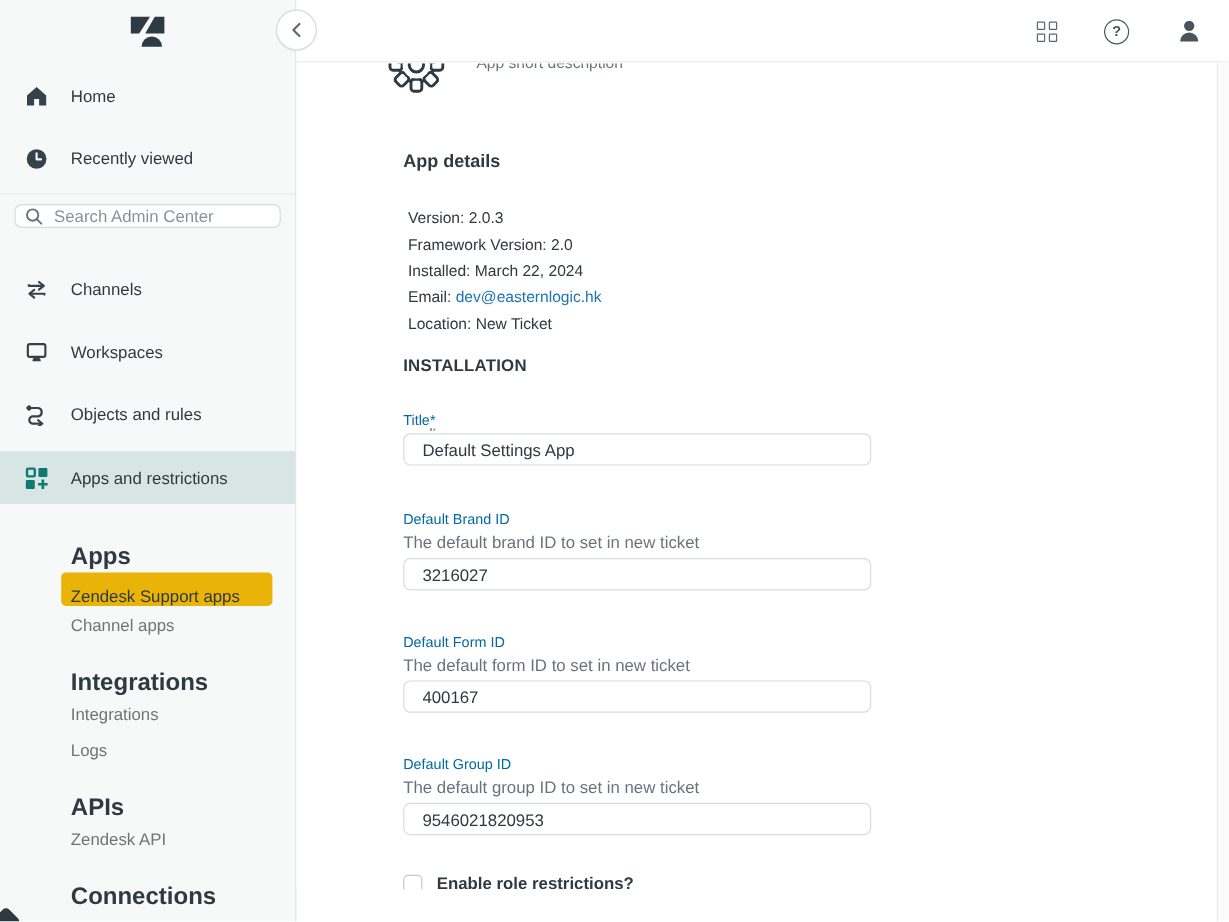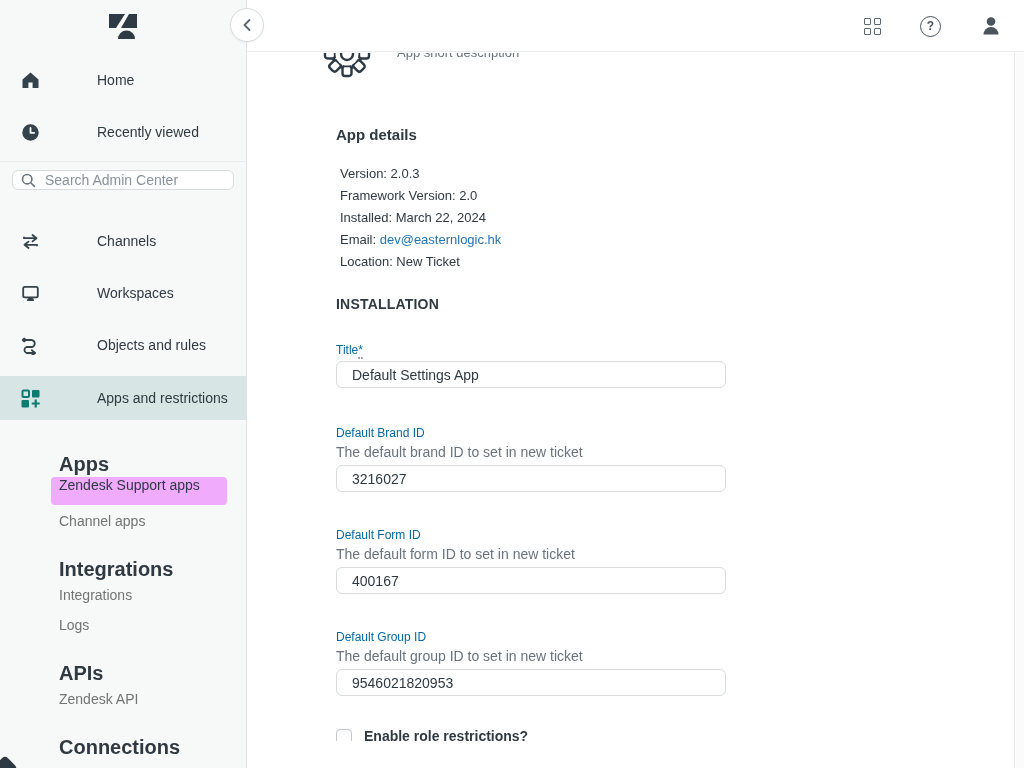--- a/index.html
+++ b/index.html
@@ -6,56 +6,56 @@
   body{
     width:1024px;height:768px;overflow:hidden;position:relative;
     font-family:"Liberation Sans", sans-serif;color:#2f3941;background:#fff;
     -webkit-font-smoothing:antialiased;
   }
   
   .sidebar{position:absolute;left:0;top:0;width:247px;height:768px;
     background:#f7f8f8;border-right:1px solid #e0e3e5;box-sizing:border-box;overflow:hidden;}
   .logo{position:absolute;top:11px;left:107px;width:32px;height:30px;}
   .nav-row{position:absolute;left:0;width:290px;height:28px;display:flex;align-items:center;
-    padding:0 4px 0 20px;box-sizing:border-box;cursor:pointer;gap:38px;}
+    padding:0 4px 0 20px;box-sizing:border-box;cursor:pointer;}
   .nav-row .nicon{width:20px;height:22px;display:flex;align-items:center;justify-content:center;flex:none;}
   .nav-row .nlabel{margin-left:19px;font-size:14px;color:#2f3941;flex:1;}
   .nav-row .chev{flex:none;display:flex;}
   .nav-active{background:#d7e6e4;height:44px;}
   .divider{position:absolute;left:0;top:161px;width:247px;height:1px;background:#e8eaeb;}
   .search-box{position:absolute;left:12px;top:170px;width:222px;height:20px;background:#fff;
     border:1px solid #d8dcde;border-radius:6px;box-sizing:border-box;display:flex;align-items:center;padding:0 8px;}
   .search-box input{border:none;outline:none;background:transparent;font-family:"Liberation Sans",sans-serif;
     font-size:14px;color:#2f3941;margin-left:7px;width:175px;}
   .search-box input::placeholder{color:#87929d;}
   .sub-header{position:absolute;left:59px;font-size:20px;font-weight:bold;color:#2f3941;}
   .sub-item{position:absolute;left:59px;font-size:14px;color:#737373;cursor:pointer;}
-  .sub-pill{position:absolute;left:51px;width:176px;height:28px;background:#f0abfc;border-radius:4px;
-    display:flex;align-items:flex-start;padding-left:8px;box-sizing:border-box;cursor:pointer;}
+  .sub-pill{position:absolute;left:51px;width:176px;height:28px;background:#eab308;border-radius:4px;
+    display:flex;align-items:flex-end;padding-left:8px;box-sizing:border-box;cursor:pointer;}
   .sub-pill span{font-size:14px;color:#2f3941;}
   .corner-shape{position:absolute;left:-4px;bottom:-9px;width:18px;height:18px;background:#2f3941;
     border-radius:4px;transform:rotate(45deg);}
   
   .topbar{position:absolute;left:247px;top:0;right:0;height:52px;background:#fff;
     border-bottom:1px solid #e9ebed;box-sizing:border-box;}
   .top-icons{position:absolute;right:22px;top:0;height:52px;display:flex;align-items:center;gap:39px;}
   .grid-icon{display:grid;grid-template-columns:7px 7px;grid-template-rows:7px 7px;gap:3px;}
   .grid-icon i{border:1.5px solid #5b6770;border-radius:1px;box-sizing:border-box;}
   .help-icon{width:21px;height:21px;border:1.6px solid #49545c;border-radius:50%;box-sizing:border-box;
     display:flex;align-items:center;justify-content:center;font-size:12px;font-weight:bold;color:#49545c;}
   .back-btn{position:absolute;left:230px;top:8px;width:34px;height:34px;border-radius:50%;background:#fff;
     border:1px solid #d8dcde;box-shadow:0 1px 2px rgba(0,0,0,.05);display:flex;align-items:center;
     justify-content:center;cursor:pointer;z-index:6;padding:0;}
   
   .content{position:absolute;left:247px;top:53px;width:768px;height:688px;background:#fff;overflow:hidden;}
   .scroll-track{position:absolute;right:0;top:52px;width:9px;bottom:0;background:#fbfbfc;border-left:1px solid #ebebed;}
   .gear-wrap{position:absolute;left:76px;top:-23px;width:48px;height:48px;}
   .app-desc{position:absolute;left:150px;top:-8px;font-size:13px;color:#68737d;}
   .details{position:absolute;left:89px;top:72px;}
-  .details h2{font-size:15px;line-height:19px;font-weight:bold;margin:0 0 21px 0;color:#2f3941;}
+  .details h2{font-size:15px;line-height:19px;font-weight:bold;margin:0 0 29px 0;color:#2f3941;}
   .details p{margin:4px;font-size:13px;line-height:18px;color:#2f3941;}
   .details a{color:#1f73b7;text-decoration:none;}
   .install-hd{position:absolute;left:89px;top:243px;font-size:14px;font-weight:bold;letter-spacing:.2px;color:#2f3941;}
   .field{position:absolute;left:89px;width:390px;}
   .field label{display:block;font-size:12px;line-height:16px;color:#0369a1;margin-bottom:3px;}
   .field .hint{font-size:14px;line-height:16px;color:#68737d;margin-bottom:5px;margin-top:2px;}
   .field input[type=text]{width:390px;height:27px;box-sizing:border-box;border:1px solid #d8dcde;border-radius:6px;
     padding:0 15px;font-family:"Liberation Sans",sans-serif;font-size:14px;color:#2f3941;outline:none;background:#fff;}
   .f1{top:289px;} .f2{top:372px;} .f3{top:474px;} .f4{top:576px;}
   .req{border-bottom:2px dotted #9aa1a8;padding-bottom:0px;}

